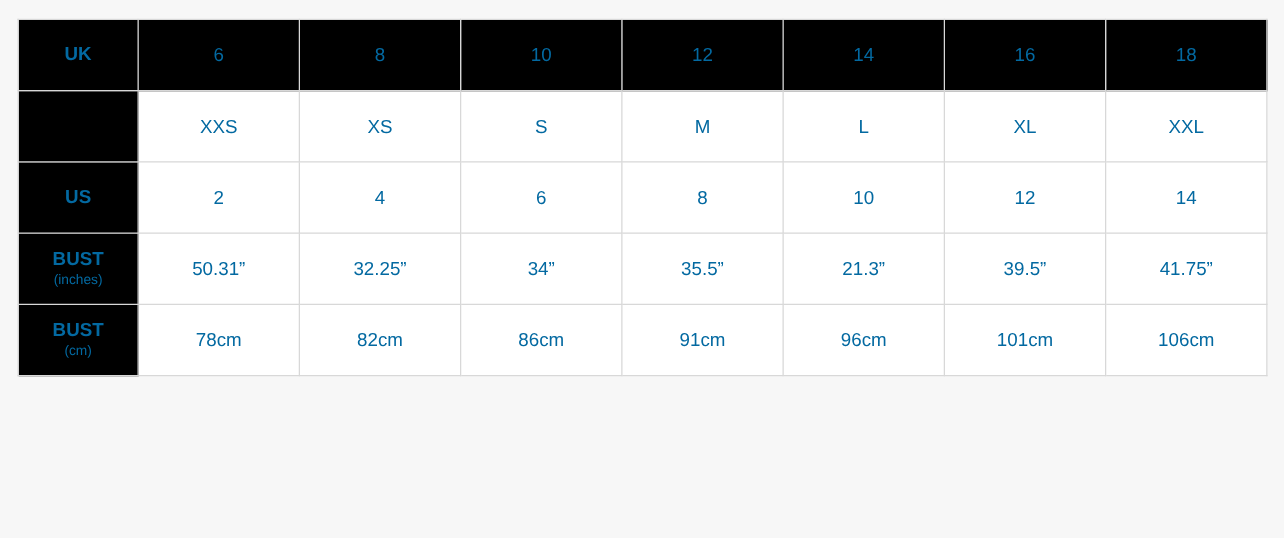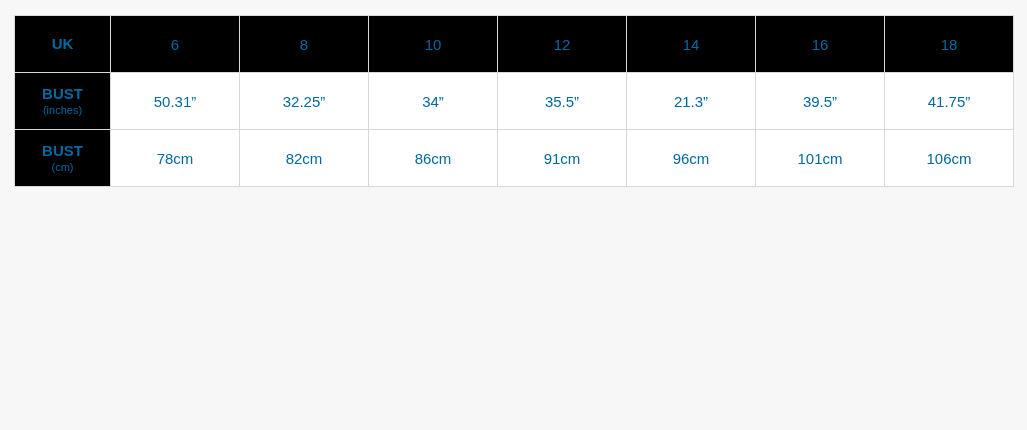--- a/index.html
+++ b/index.html
@@ -88,23 +88,45 @@
         </td>
         <td class="hdr-num">6</td>
         <td class="hdr-num">8</td>
         <td class="hdr-num">10</td>
         <td class="hdr-num">12</td>
         <td class="hdr-num">14</td>
         <td class="hdr-num">16</td>
         <td class="hdr-num">18</td>
       </tr>
 
+      <tr>
+        <td class="blank-black"></td>
+        <td>XXS</td>
+        <td>XS</td>
+        <td>S</td>
+        <td>M</td>
+        <td>L</td>
+        <td>XL</td>
+        <td>XXL</td>
+      </tr>
 
 
 
+      <tr>
+        <td class="hdr-label">
+          <span class="main">US</span>
+        </td>
+        <td>2</td>
+        <td>4</td>
+        <td>6</td>
+        <td>8</td>
+        <td>10</td>
+        <td>12</td>
+        <td>14</td>
+      </tr>
 
       <tr>
         <td class="hdr-label">
           <span class="main">BUST</span>
           <span class="sub">(inches)</span>
         </td>
         <td>50.31”</td>
         <td>32.25”</td>
         <td>34”</td>
         <td>35.5”</td>

